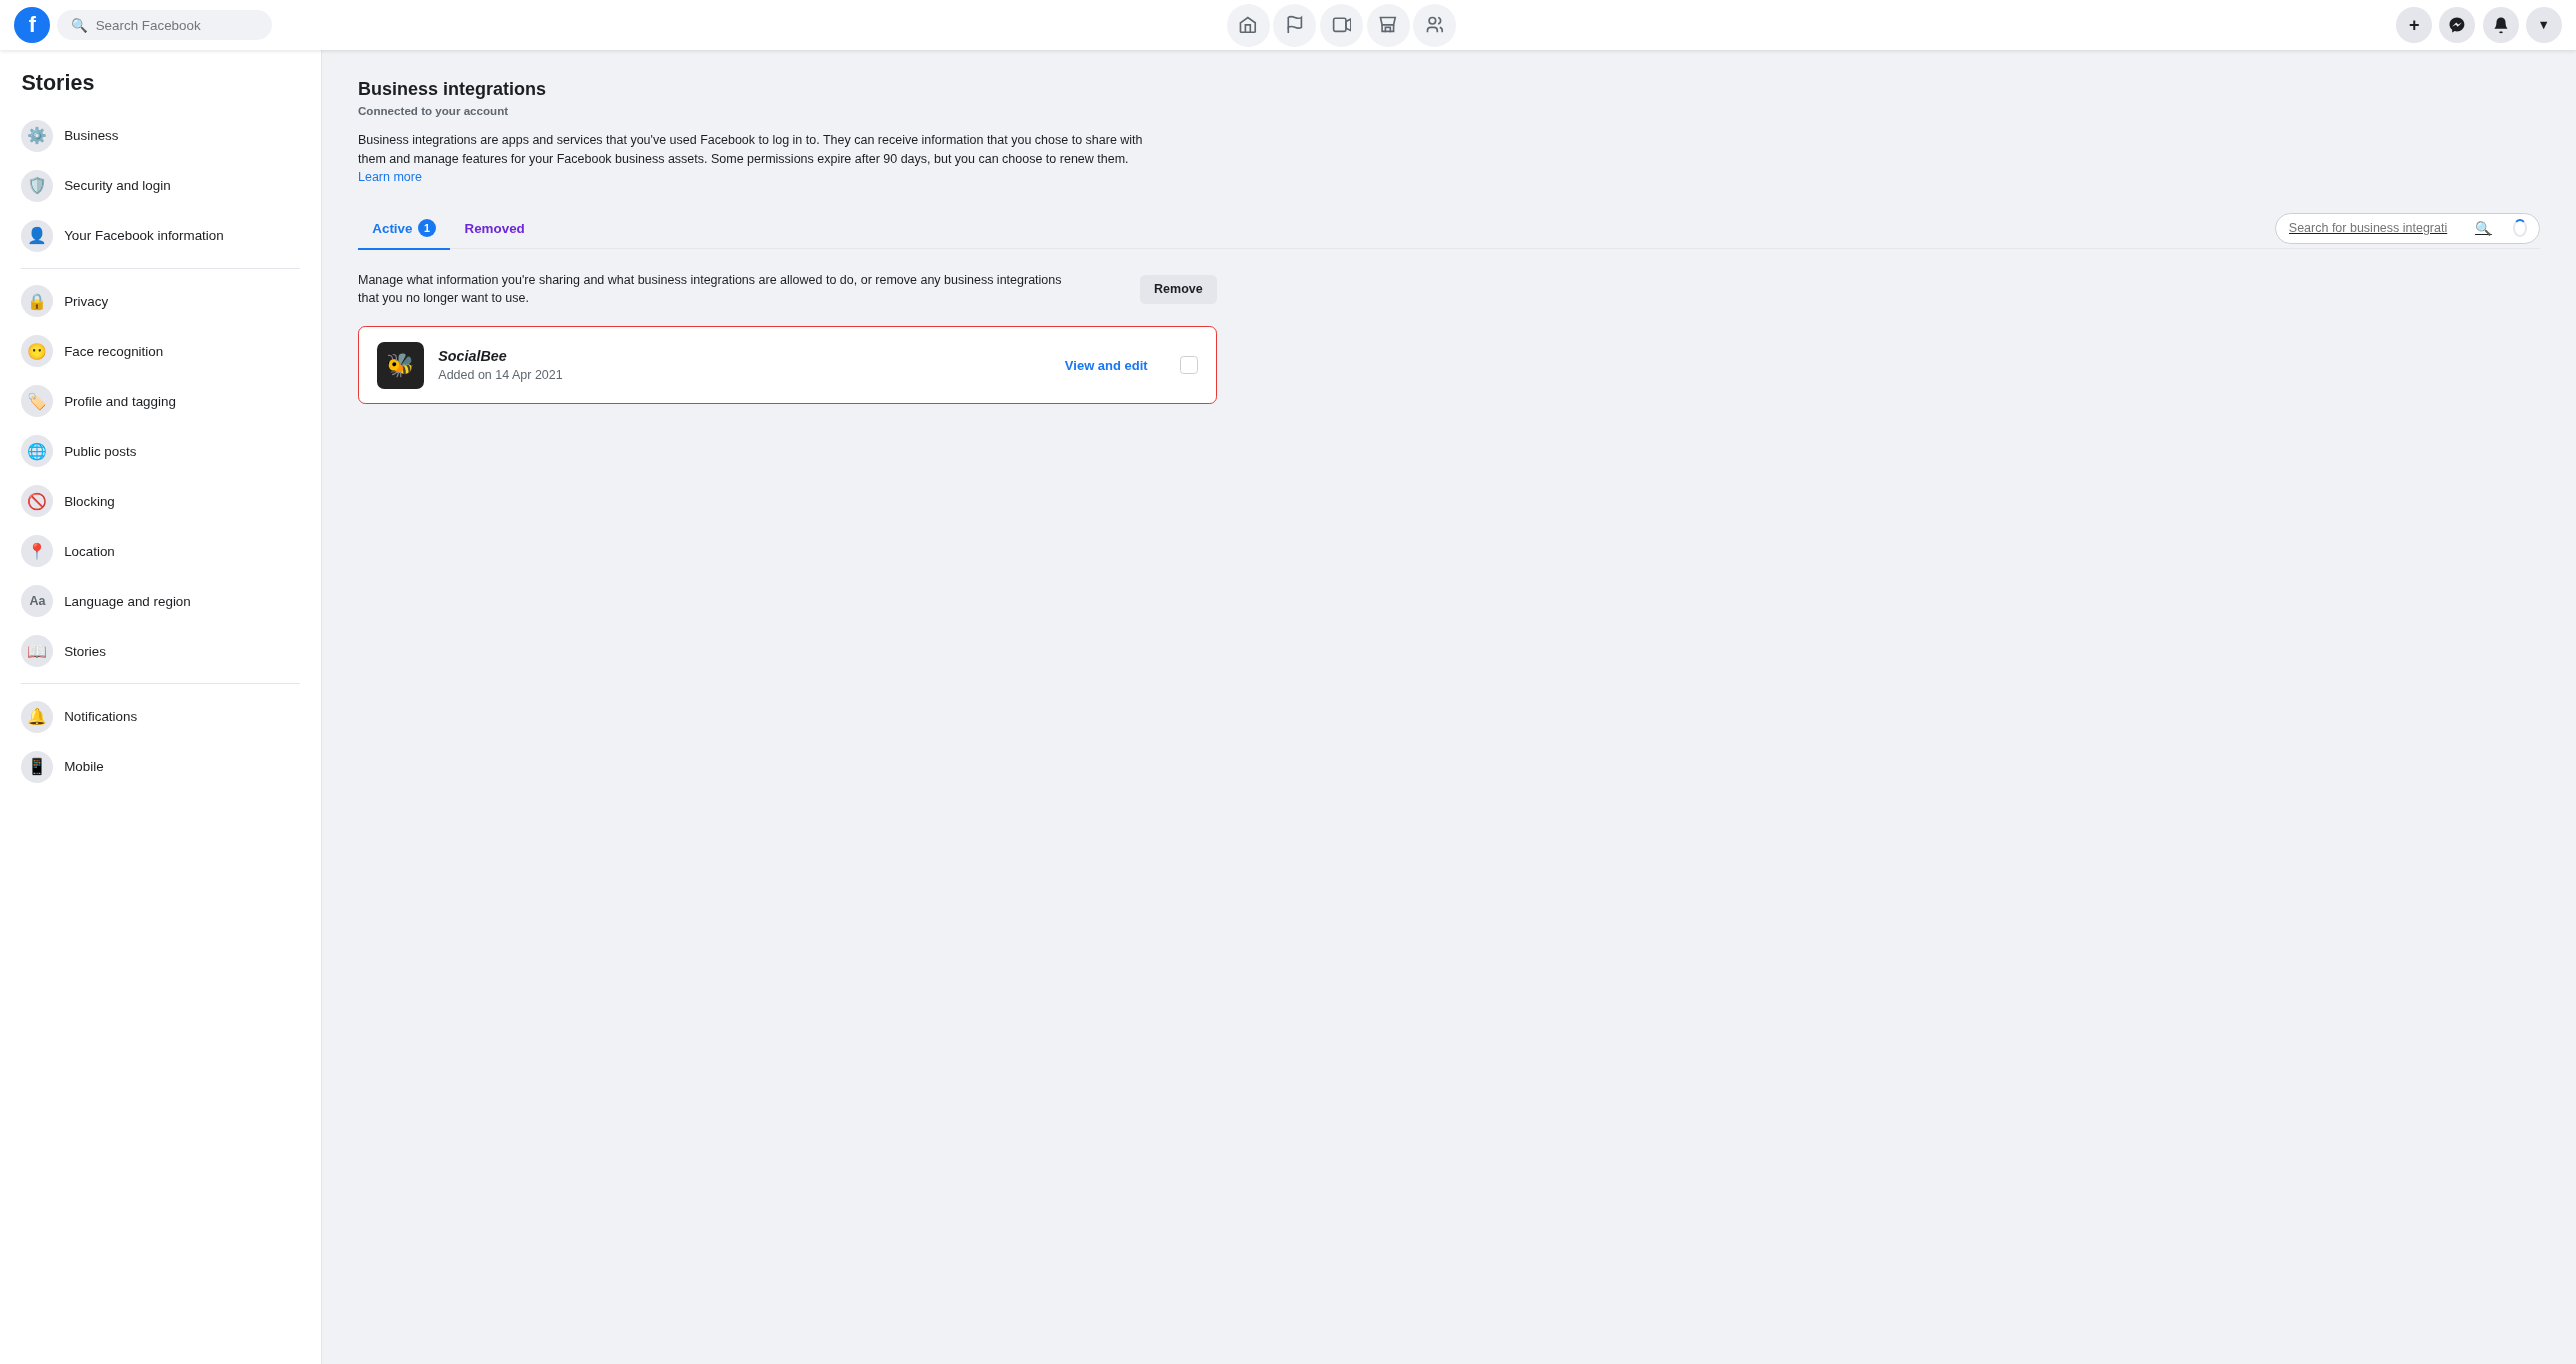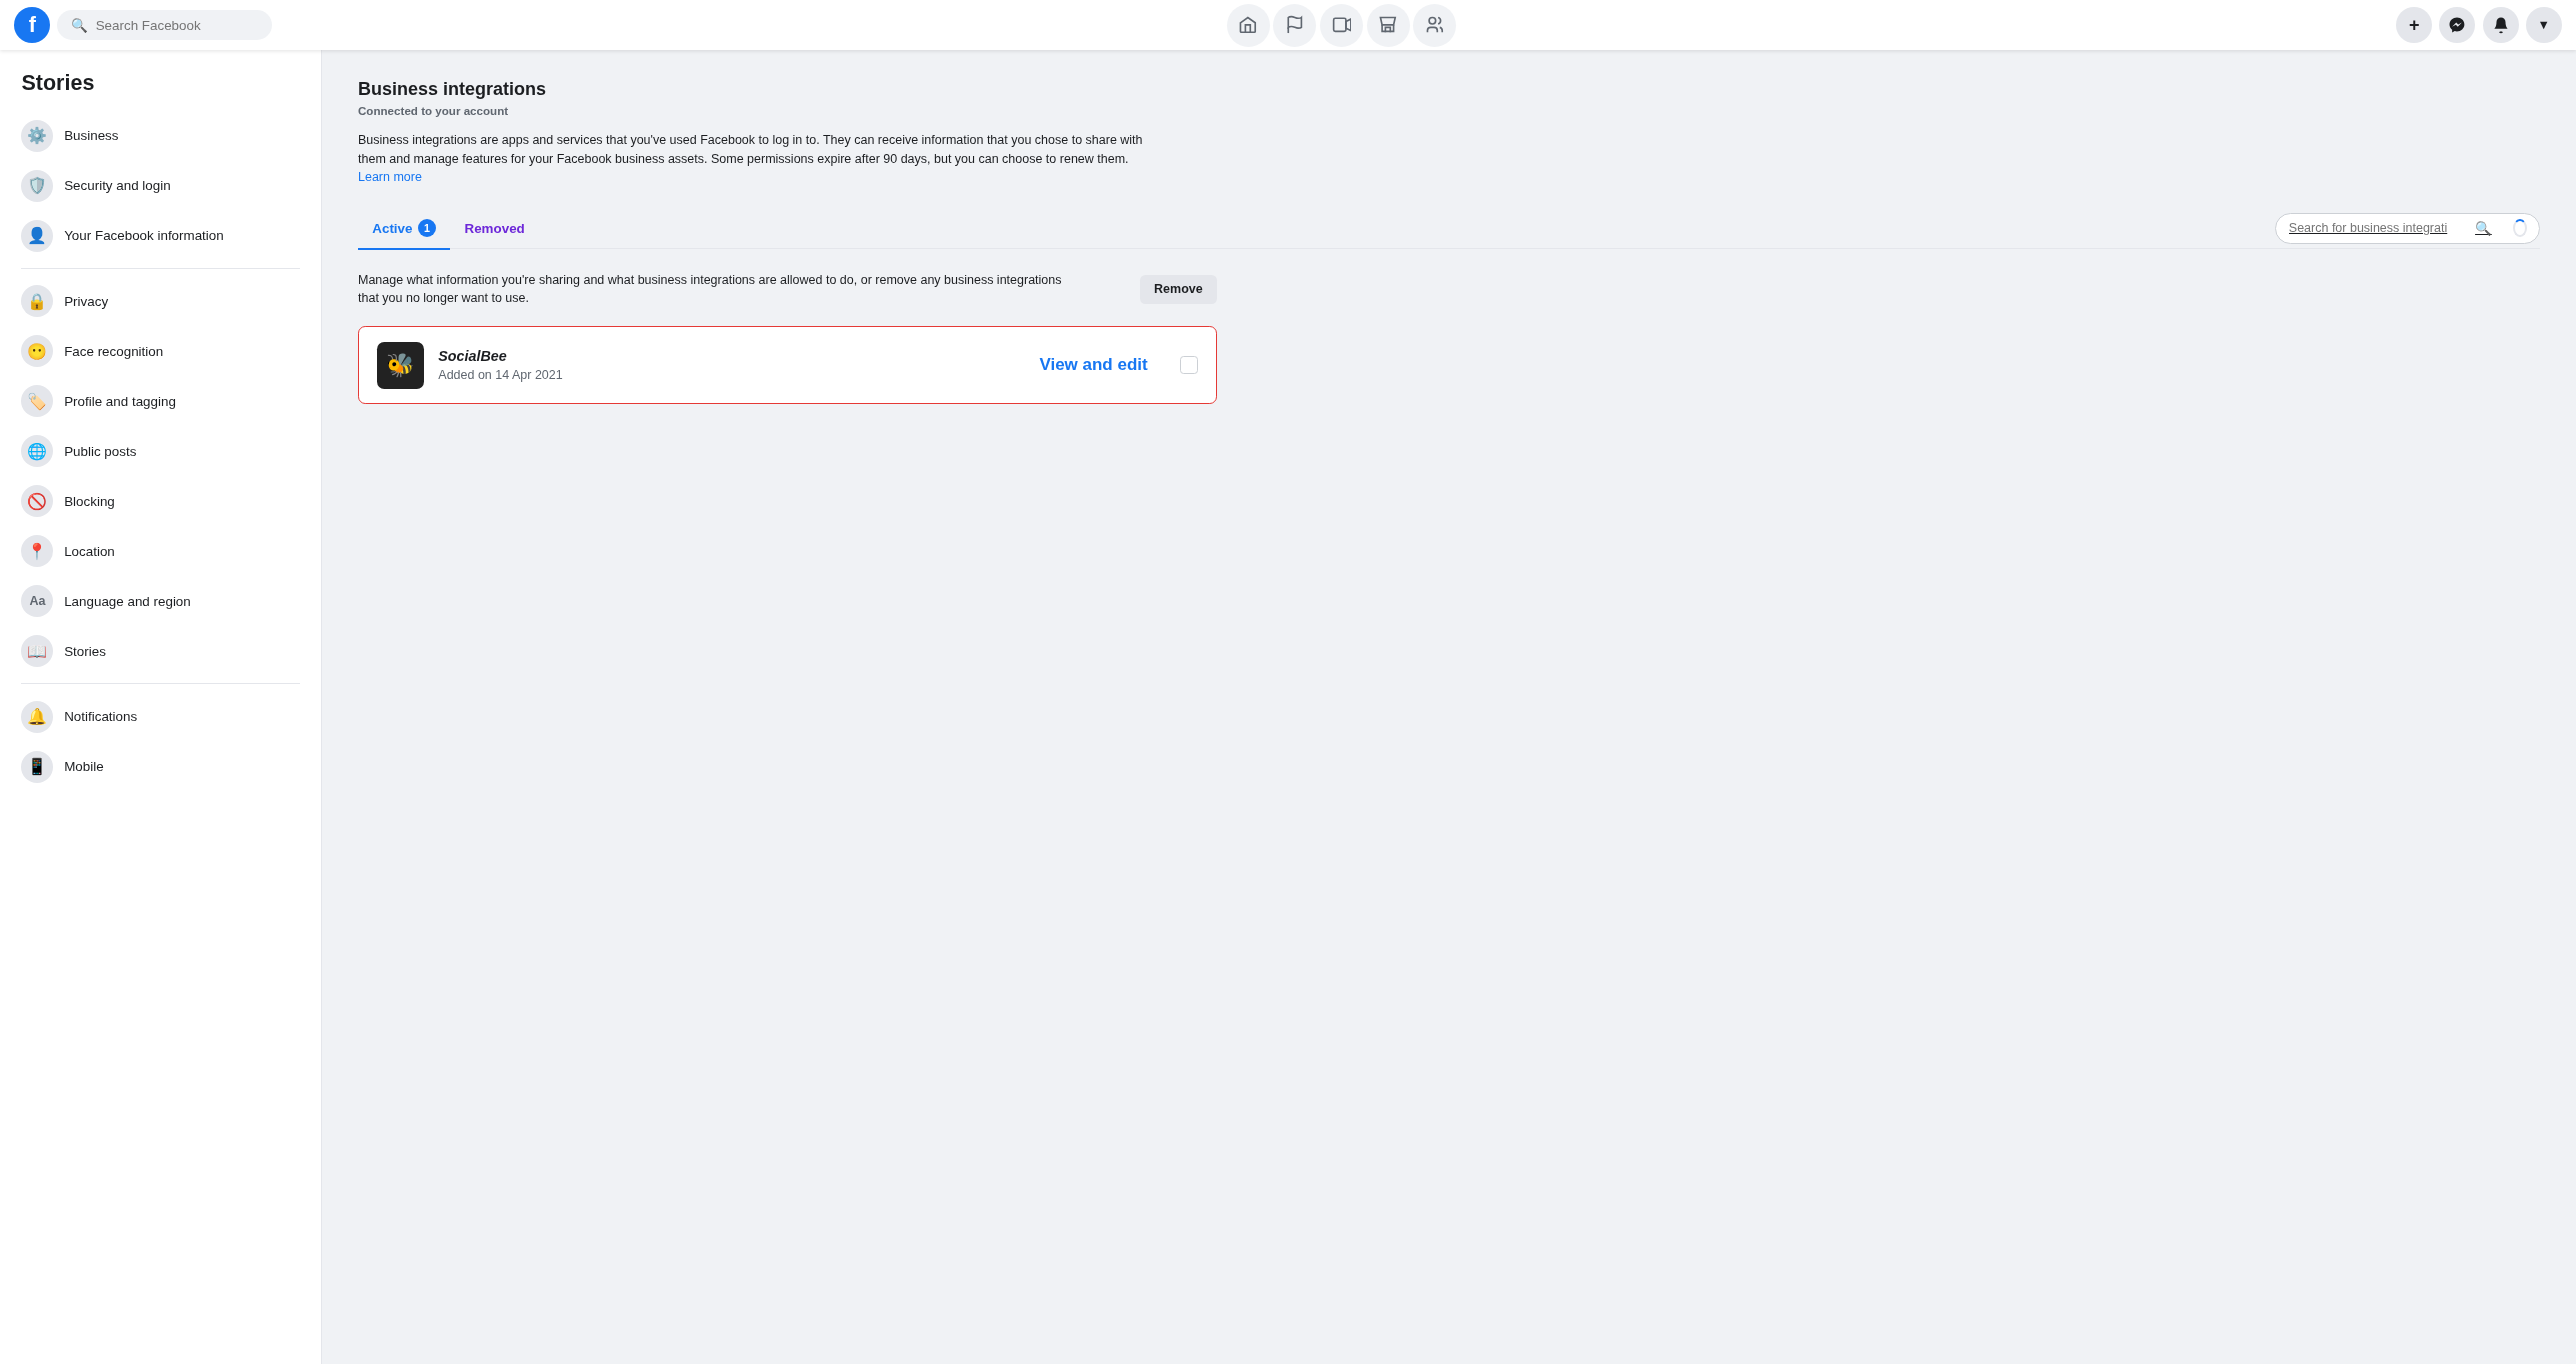--- a/index.html
+++ b/index.html
@@ -111,21 +111,21 @@
       max-width: 859px; gap: 14.3px;
     }
     .integration-logo {
       width: 47px; height: 47px; border-radius: 7.2px;
       background: #222; display: flex; align-items: center; justify-content: center;
       font-size: 23px; flex-shrink: 0;
     }
     .integration-info { flex: 1; }
     .integration-name { font-size: 14.3px; font-weight: 700; margin-bottom: 3.6px; font-style: italic; }
     .integration-date { font-size: 12.5px; color: #606770; }
-    .view-edit-link { color: #1877f2; font-size: 17px; font-weight: 600; text-decoration: none; white-space: nowrap; }
+    .view-edit-link { color: #1877f2; font-size: 13px; font-weight: 600; text-decoration: none; white-space: nowrap; }
     .integration-checkbox {
       width: 18px; height: 18px; border: 1.8px solid #ccd0d5; border-radius: 3.6px;
       margin-left: 18px; background: #fff; flex-shrink: 0; cursor: pointer;
     }
 
     
     @keyframes spin { from { transform: rotate(0deg); } to { transform: rotate(360deg); } }
     .spinner {
       width: 18px; height: 18px; border: 2.7px solid #e4e6eb;
       border-top-color: #1877f2; border-radius: 50;

